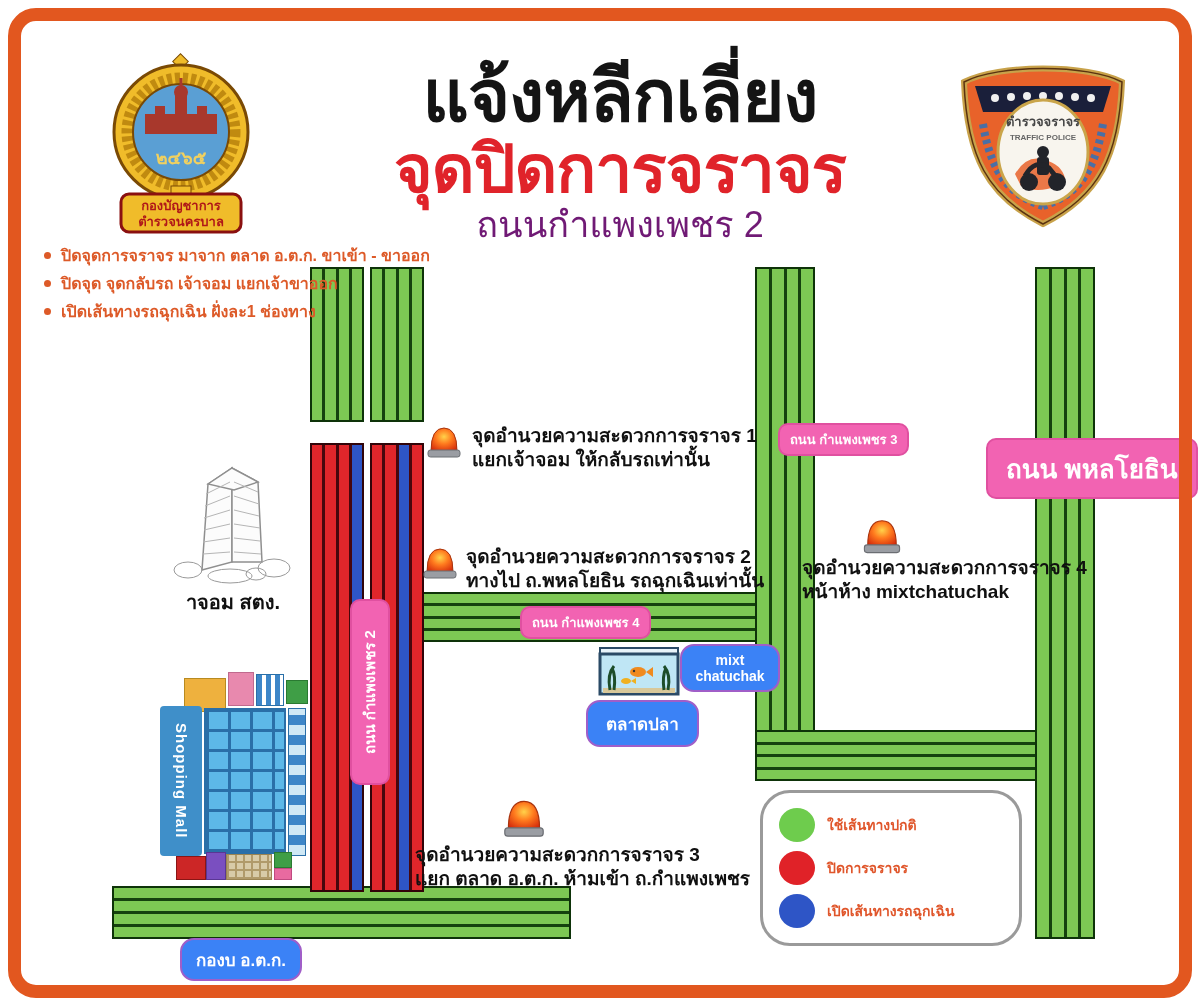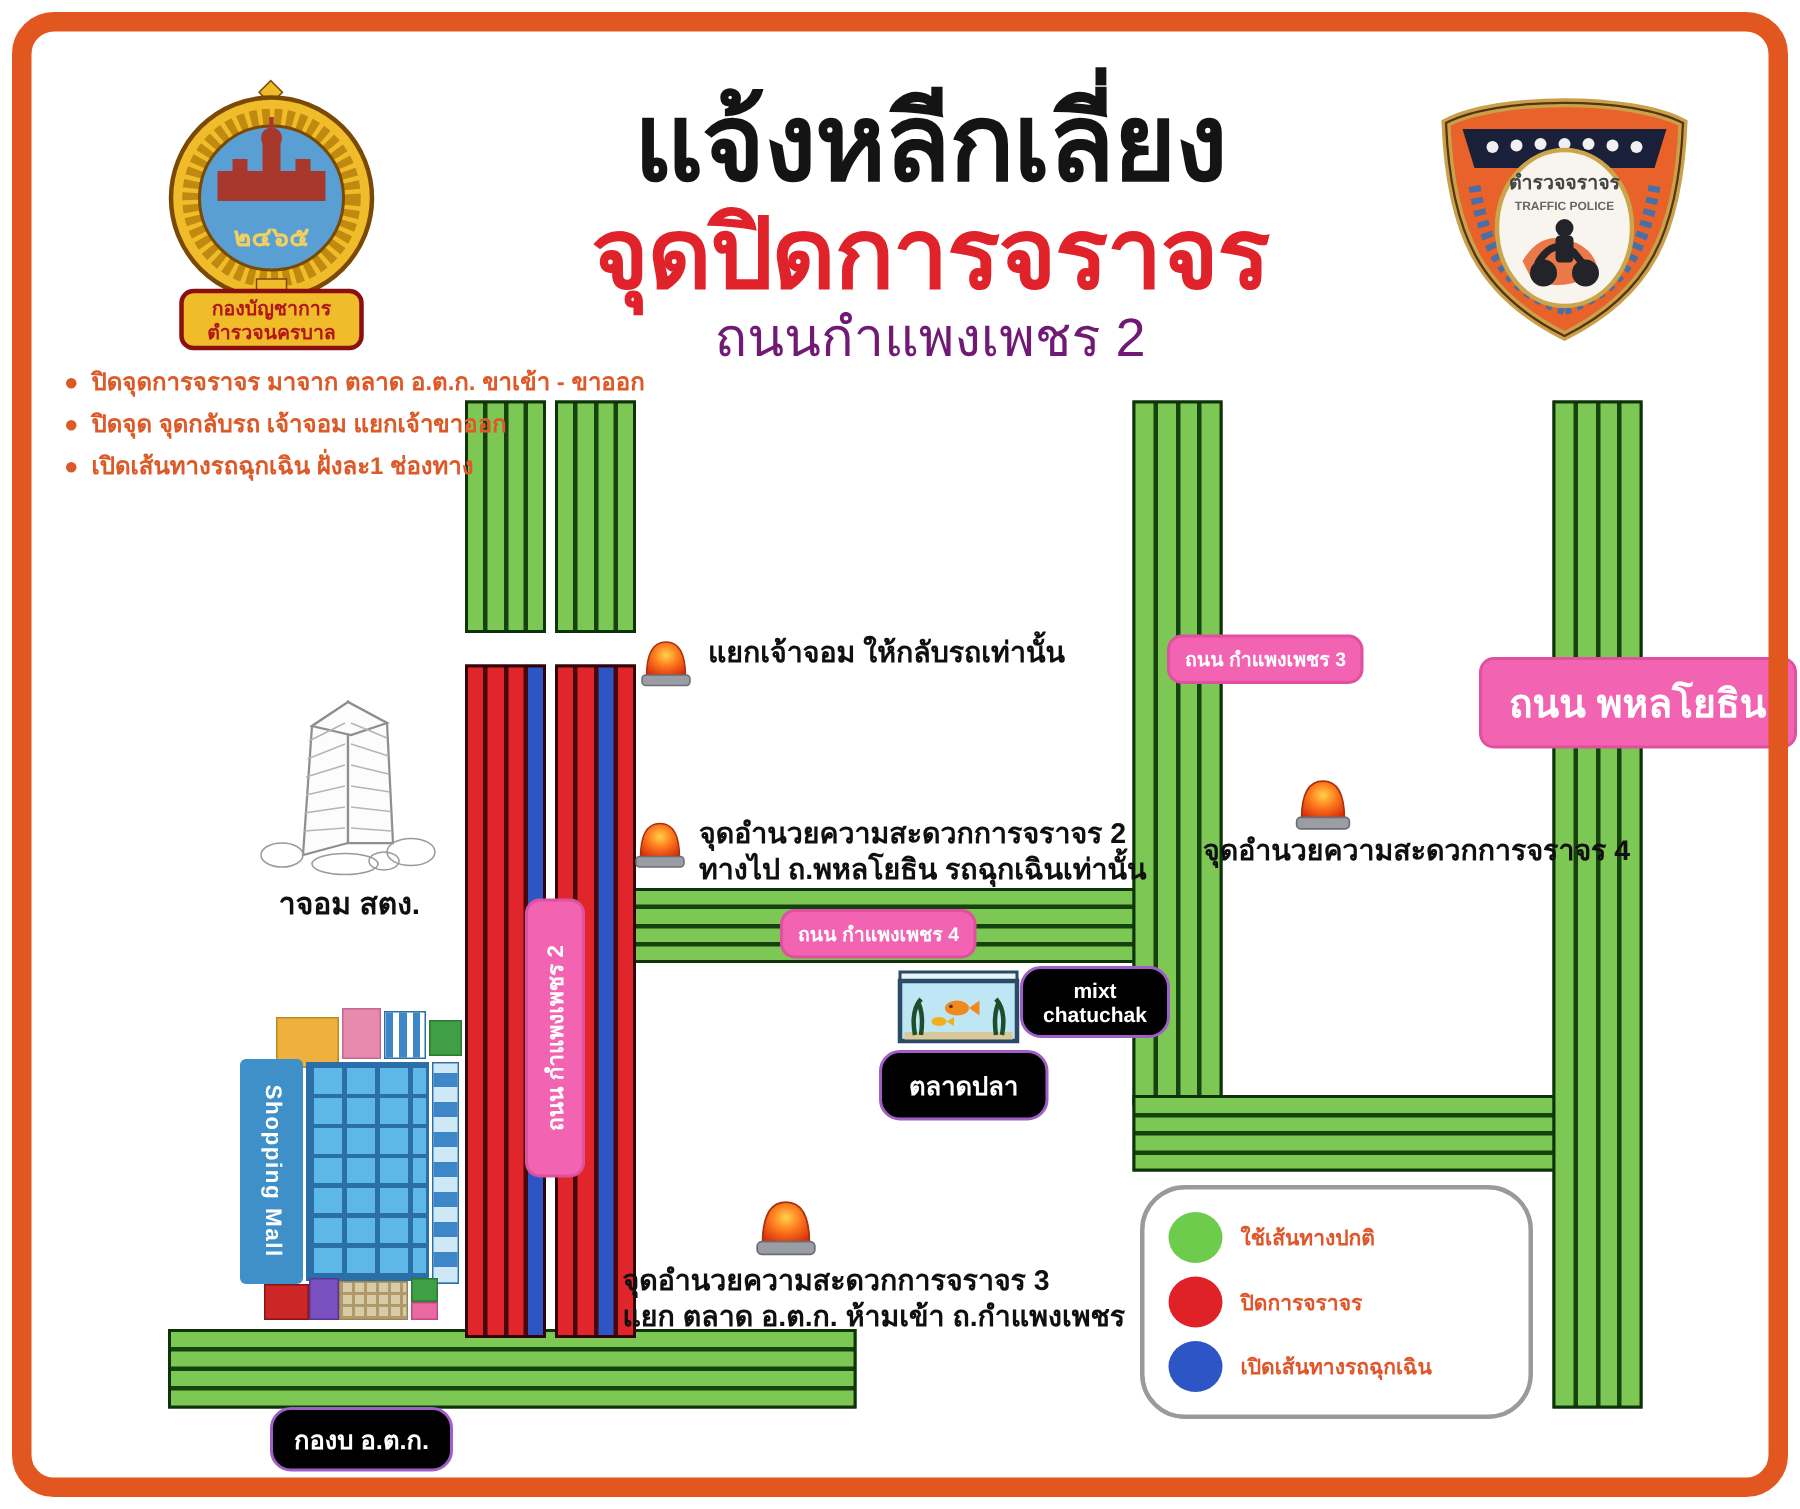--- a/index.html
+++ b/index.html
@@ -21,21 +21,21 @@
   .cw{position:absolute;display:flex;gap:3px;background:#15420e;border:2px solid #0e3309;z-index:1;}
   .cw.h{flex-direction:column;}
   .cw.red{background:#47070d;border-color:#310409;z-index:2;}
   .ln{flex:1;}
   .ln.g{background:#7dc854;}
   .ln.r{background:#e0262b;}
   .ln.b{background:#2e55c6;}
   
   .pink{position:absolute;background:#f263b2;border:2px solid #e050a0;color:#fff;font-weight:800;
         border-radius:10px;padding:4px 10px;z-index:6;white-space:nowrap;text-align:center;}
-  .purple{position:absolute;background:#000000;border:2px solid #a05ec8;color:#fff;font-weight:800;
+  .purple{position:absolute;background:#3b82f6;border:2px solid #a05ec8;color:#fff;font-weight:800;
         border-radius:14px;padding:6px 14px;z-index:6;white-space:nowrap;text-align:center;}
   .cp-text{position:absolute;color:#101010;font-weight:800;font-size:19px;line-height:1.28;z-index:5;white-space:nowrap;}
   .siren{position:absolute;z-index:6;}
   
   .legend{left:760px;top:790px;width:262px;height:156px;background:#fff;border:3px solid #9a9a9a;
           border-radius:30px;z-index:5;display:flex;flex-direction:column;justify-content:space-around;
           padding:10px 16px;box-sizing:border-box;}
   .legend-row{display:flex;align-items:center;gap:12px;}
   .legend-dot{width:36px;height:34px;border-radius:50%;flex:0 0 auto;}
   .legend-label{color:#e0562b;font-weight:800;font-size:14px;white-space:nowrap;}
@@ -192,20 +192,21 @@
   <div class="pink" style="left:778px;top:423px;font-size:13px">ถนน กำแพงเพชร 3</div>
   <div class="pink" style="left:520px;top:606px;font-size:13px">ถนน กำแพงเพชร 4</div>
   <div class="pink" style="left:986px;top:438px;font-size:26px;padding:8px 18px;border-radius:10px">ถนน พหลโยธิน</div>
   <div class="purple" style="left:180px;top:938px;font-size:17px">กองบ อ.ต.ก.</div>
 
   <svg class="siren" style="left:424px;top:420px" width="40" height="42" viewBox="0 0 40 40">
     <path d="M7 30 Q7 7 20 7 Q33 7 33 30 Z" fill="url(#sg1)" stroke="#a8320c"></path>
     <rect x="4" y="29" width="32" height="7" rx="2.5" fill="#9a9da3" stroke="#6b6e73"></rect>
   </svg>
   <div class="cp-text" style="left:472px;top:424px">
+    <div>จุดอำนวยความสะดวกการจราจร 1</div>
     <div>แยกเจ้าจอม ให้กลับรถเท่านั้น</div>
   </div>
 
   <svg class="siren" style="left:420px;top:541px" width="40" height="42" viewBox="0 0 40 40">
     <path d="M7 30 Q7 7 20 7 Q33 7 33 30 Z" fill="url(#sg1)" stroke="#a8320c"></path>
     <rect x="4" y="29" width="32" height="7" rx="2.5" fill="#9a9da3" stroke="#6b6e73"></rect>
   </svg>
   <div class="cp-text" style="left:466px;top:545px">
     <div>จุดอำนวยความสะดวกการจราจร 2</div>
     <div>ทางไป ถ.พหลโยธิน รถฉุกเฉินเท่านั้น</div>
@@ -219,20 +220,21 @@
     <div>จุดอำนวยความสะดวกการจราจร 3</div>
     <div>แยก ตลาด อ.ต.ก. ห้ามเข้า ถ.กำแพงเพชร</div>
   </div>
 
   <svg class="siren" style="left:860px;top:512px" width="44" height="46" viewBox="0 0 40 40">
     <path d="M7 30 Q7 7 20 7 Q33 7 33 30 Z" fill="url(#sg1)" stroke="#a8320c"></path>
     <rect x="4" y="29" width="32" height="7" rx="2.5" fill="#9a9da3" stroke="#6b6e73"></rect>
   </svg>
   <div class="cp-text" style="left:802px;top:556px">
     <div>จุดอำนวยความสะดวกการจราจร 4</div>
+    <div>หน้าห้าง mixtchatuchak</div>
   </div>
 
   <svg class="abs" style="left:166px;top:458px;z-index:3" width="132" height="130" viewBox="0 0 132 130">
     <g stroke="#8f8f8f" fill="#fcfcfc" stroke-width="1.5">
       <polygon points="42,26 66,10 66,104 36,112"></polygon>
       <polygon points="66,10 92,24 96,104 66,104"></polygon>
       <polygon points="42,26 66,10 92,24 68,32"></polygon>
     </g>
     <g stroke="#b5b5b5" stroke-width="1">
       <line x1="40" y1="36" x2="64" y2="24"></line>

